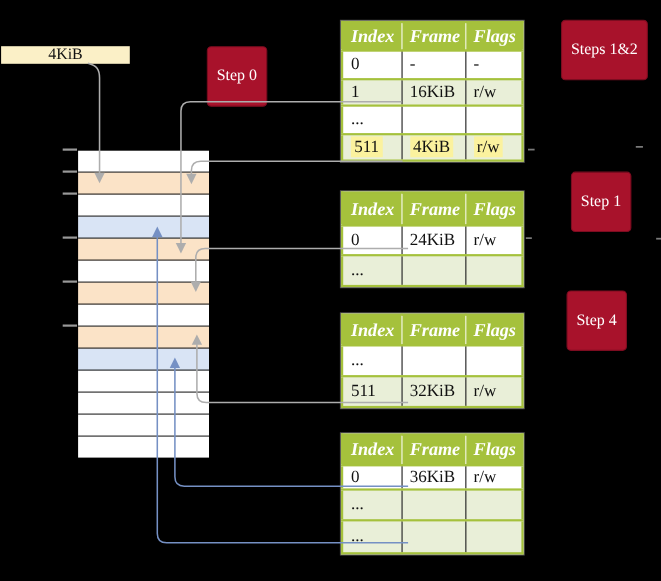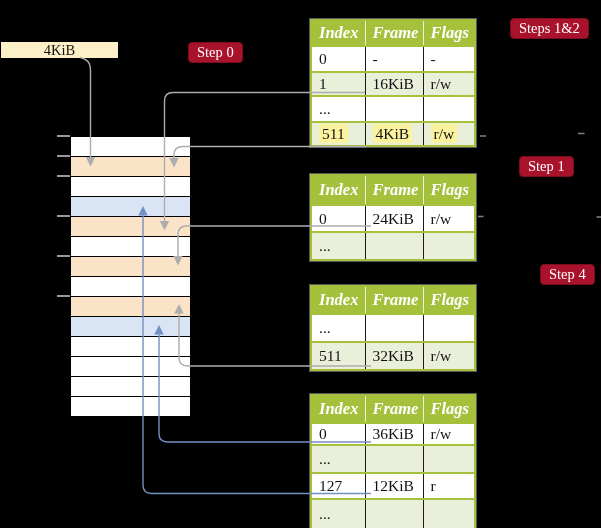--- a/index.html
+++ b/index.html
@@ -22,27 +22,27 @@
   .canvas{
     position:relative;width:601px;height:528px;background:var(--bg);
     font-family:"Liberation Serif","DejaVu Serif",serif;overflow:hidden;
   }
   .frame-box{
     position:absolute;left:1px;top:42px;width:117px;height:16px;
     background:var(--cream);color:#111;font-size:14.5px;line-height:16px;text-align:center;
   }
   .badge{
     position:absolute;background:var(--badge);color:var(--badge-text);
-    font-size:14.5px;line-height:15px;padding:2px 8px;border-radius:4px;
+    font-size:14.5px;line-height:15px;padding:19px 8px;border-radius:4px;
     border:1px solid #7c0c20;box-sizing:border-box;white-space:nowrap;
   }
   #badge-step0{left:188px;top:42px;}
   #badge-steps12{left:510px;top:18px;}
   #badge-step3{left:519px;top:156px;}
-  #badge-step4{left:540px;top:264px;}
+  #badge-step4{left:515px;top:264px;}
   .stack{
     position:absolute;left:70px;top:136px;width:121px;height:281px;
     border:1px solid #000;box-sizing:border-box;
   }
   .mrow{height:19px;border-bottom:1px solid #000;}
   .mrow:last-child{border-bottom:none;height:19px;}
   .mrow.plain{background:var(--white);}
   .mrow.table{background:var(--peach);}
   .mrow.mapped{background:var(--pblue);}
   .tick{position:absolute;left:57px;width:13px;height:2px;background:#999;}
@@ -215,25 +215,20 @@
           <tr style="height: 22px;">
             <td><span class="">0</span></td>
             <td><span class="">36KiB</span></td>
             <td><span class="">r/w</span></td>
           </tr>
           <tr class="shaded" style="height: 28px;">
             <td><span class="">...</span></td>
             <td><span class=""></span></td>
             <td><span class=""></span></td>
           </tr>
-          <tr style="height: 26px;">
-            <td><span class="">127</span></td>
-            <td><span class="">12KiB</span></td>
-            <td><span class="">r</span></td>
-          </tr>
           <tr class="shaded" style="height: 30px;">
             <td><span class="">...</span></td>
             <td><span class=""></span></td>
             <td><span class=""></span></td>
           </tr>
         </tbody>
       </table>
     </div>
 
   <svg class="overlay" width="601" height="528" viewBox="0 0 601 528">

